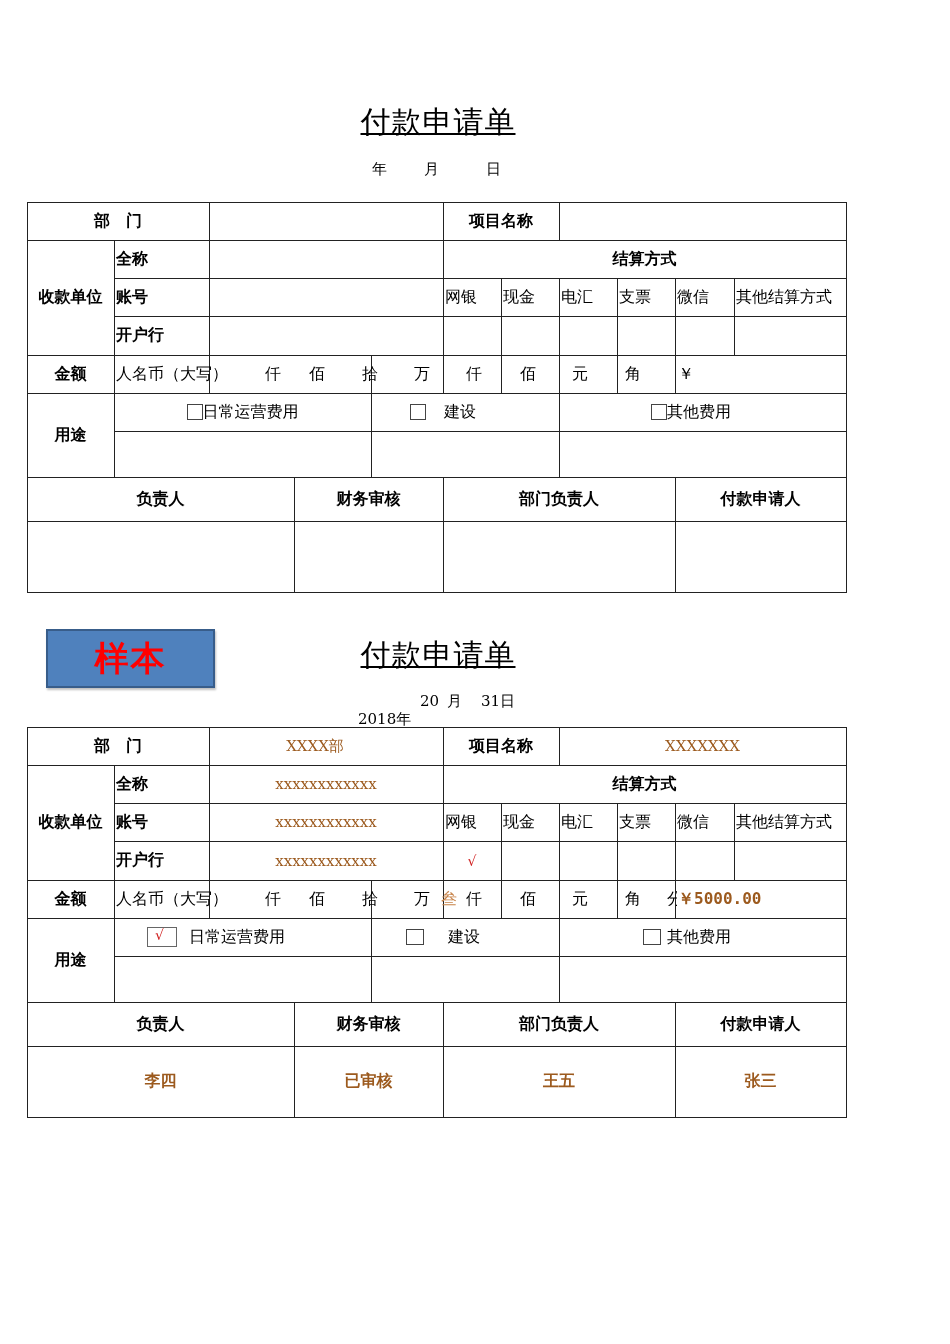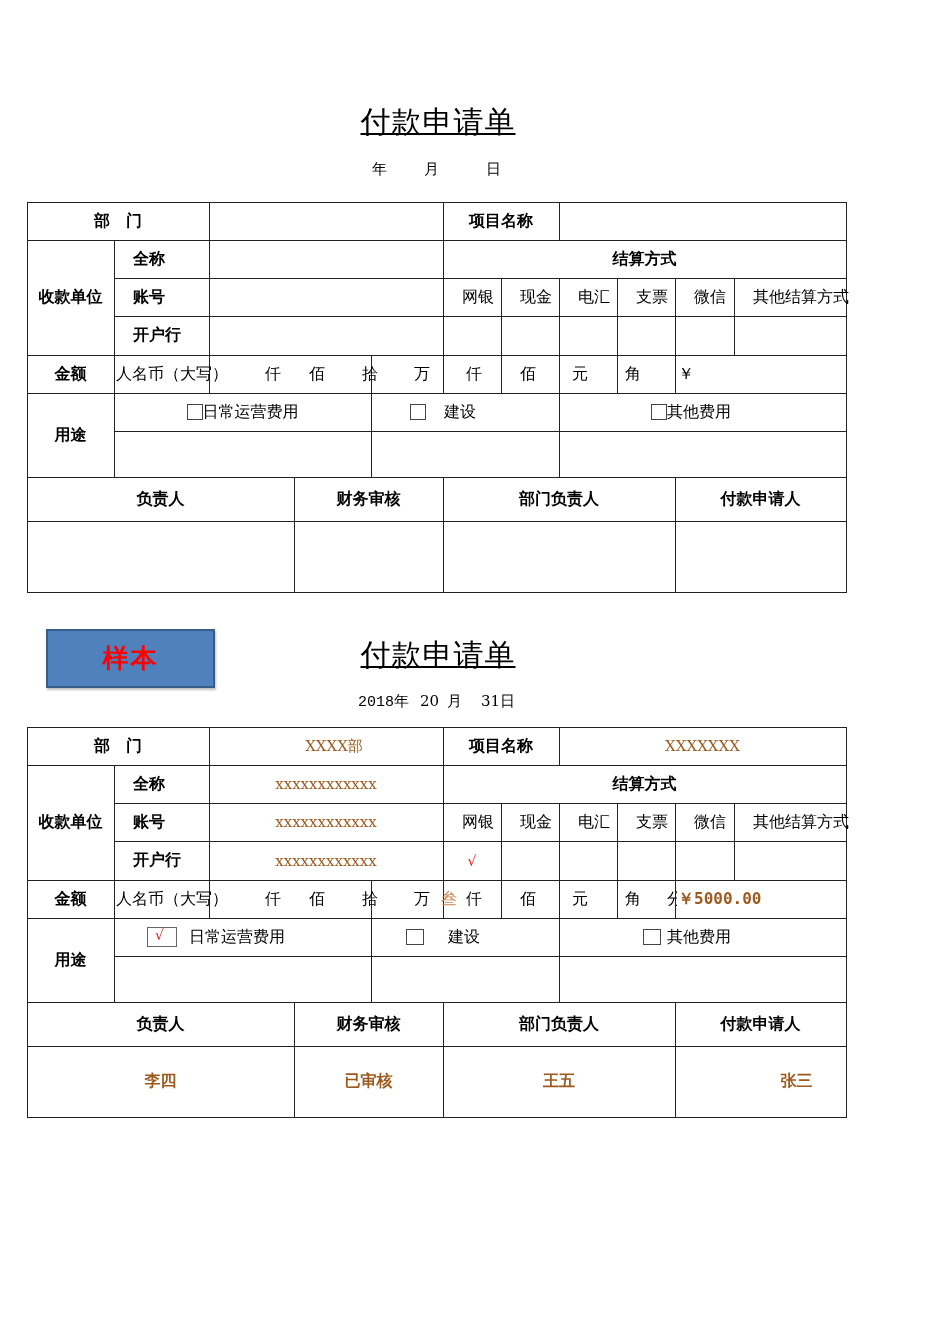--- a/index.html
+++ b/index.html
@@ -7,32 +7,32 @@
          font-family: "DejaVu Sans", "Liberation Sans", sans-serif; color: #000; }
   .form { position: absolute; left: 0; width: 950px; }
   .title { position: absolute; left: 358px; width: 160px; text-align: center;
            font-family: "DejaVu Serif", "Liberation Serif", serif; font-size: 30px;
            text-decoration: underline; text-decoration-thickness: 2px; letter-spacing: 1px; white-space: nowrap; }
   .date { position: absolute; font-family: "DejaVu Serif", "Liberation Serif", serif; font-size: 15px; white-space: nowrap; }
   .hl { position: absolute; height: 0; border-top: 1.5px solid #222; }
   .vl { position: absolute; width: 0; border-left: 1.5px solid #222; }
   .cell { position: absolute; display: flex; align-items: center; font-size: 16px; white-space: nowrap; }
   .c { justify-content: center; }
-  .l { justify-content: flex-start; padding-left: 19px; }
+  .l { justify-content: flex-start; padding-left: 2px; }
   .bold { font-weight: bold; }
   .serif { font-family: "DejaVu Serif", "Liberation Serif", serif; font-weight: normal; }
   .val { color: #9c5a1e; font-family: "DejaVu Serif", "Liberation Serif", serif; font-size: 15px; }
   .valb { color: #9c5a1e; font-weight: bold; font-size: 16px; }
   .chk { display: inline-block; width: 16px; height: 16px; border: 1px solid #444; box-sizing: border-box; vertical-align: middle; position: relative; }
   .chk.big { width: 30px; height: 20px; border-color: #666; }
   .tick { color: #d02020; font-size: 14px; position: absolute; left: 7px; top: -1px; }
   .badge { position: absolute; left: 46px; top: 629px; width: 169px; height: 59px;
            background: #4f81bd; border: 2px solid #385d8a; box-sizing: border-box;
            display: flex; align-items: center; justify-content: center;
-           color: #ff0000; font-weight: bold; font-size: 26px; letter-spacing: 2px;
+           color: #ff0000; font-weight: bold; font-size: 34px; letter-spacing: 2px;
            box-shadow: 1px 2px 2px rgba(0,0,0,0.25); }
 </style>
 </head>
 <body>
 
 <div class="form" style="top:0;">
   <div class="title" style="top:102px;">付款申请单</div>
   <div class="date" style="left:372px; top:160px;">年</div>
   <div class="date" style="left:424px; top:160px;">月</div>
   <div class="date" style="left:486px; top:160px;">日</div>
@@ -125,21 +125,21 @@
   <div class="cell" style="left:27px; top:521px; width:267px; height:71px;"></div>
   <div class="cell" style="left:294px; top:521px; width:149px; height:71px;"></div>
   <div class="cell" style="left:443px; top:521px; width:232px; height:71px;"></div>
   <div class="cell" style="left:675px; top:521px; width:171px; height:71px;"></div>
 </div>
 
 <div class="badge">样本</div>
 
 <div class="form" style="top:525px;">
   <div class="title" style="top:110px;">付款申请单</div>
-  <div class="date" style="left:358px; top:167px;font-family:Liberation Mono, monospace;">
+  <div class="date" style="left:358px; top:185px;">
     <span>2018</span><span>年</span>
   </div>
   <div class="date" style="left:420px; top:167px;">
     <span>20</span><span style="margin-left:8px;">月</span>
   </div>
   <div class="date" style="left:481px; top:167px;">
     <span>31</span><span>日</span>
   </div>
 
   <div class="hl" style="left:27px; width:820px; top:202px;"></div>
@@ -164,21 +164,21 @@
   <div class="vl" style="left:617px; top:278px; height:115px;"></div>
   <div class="vl" style="left:675px; top:278px; height:115px;"></div>
   <div class="vl" style="left:734px; top:278px; height:77px;"></div>
   <div class="vl" style="left:371px; top:355px; height:122px;"></div>
   <div class="vl" style="left:559px; top:393px; height:84px;"></div>
   <div class="vl" style="left:294px; top:477px; height:116px;"></div>
   <div class="vl" style="left:443px; top:477px; height:116px;"></div>
   <div class="vl" style="left:675px; top:477px; height:116px;"></div>
 
   <div class="cell c bold" style="left:27px; top:202px; width:182px; height:38px;">部　门</div>
-  <div class="cell c val" style="left:217px; top:202px; width:234px; height:38px;">XXXX部</div>
+  <div class="cell c val" style="left:198px; top:202px; width:234px; height:38px;">XXXX部</div>
   <div class="cell c bold" style="left:443px; top:202px; width:116px; height:38px;">项目名称</div>
   <div class="cell c val" style="left:559px; top:202px; width:287px; height:38px;">XXXXXXX</div>
 
   <div class="cell c bold" style="left:27px; top:240px; width:87px; height:115px;">收款单位</div>
   <div class="cell l bold" style="left:114px; top:240px; width:95px; height:38px;">全称</div>
   <div class="cell l bold" style="left:114px; top:278px; width:95px; height:38px;">账号</div>
   <div class="cell l bold" style="left:114px; top:316px; width:95px; height:39px;">开户行</div>
   <div class="cell c val" style="left:209px; top:240px; width:234px; height:38px;">xxxxxxxxxxxx</div>
   <div class="cell c val" style="left:209px; top:278px; width:234px; height:38px;">xxxxxxxxxxxx</div>
   <div class="cell c val" style="left:209px; top:316px; width:234px; height:39px;">xxxxxxxxxxxx</div>
@@ -227,14 +227,14 @@
       <span style="margin-left:6px;">其他费用</span>
   </div>
 
   <div class="cell c bold" style="left:27px; top:477px; width:267px; height:44px;">负责人</div>
   <div class="cell c bold" style="left:294px; top:477px; width:149px; height:44px;">财务审核</div>
   <div class="cell c bold" style="left:443px; top:477px; width:232px; height:44px;">部门负责人</div>
   <div class="cell c bold" style="left:675px; top:477px; width:171px; height:44px;">付款申请人</div>
   <div class="cell c valb" style="left:27px; top:521px; width:267px; height:71px;">李四</div>
   <div class="cell c valb" style="left:294px; top:521px; width:149px; height:71px;">已审核</div>
   <div class="cell c valb" style="left:443px; top:521px; width:232px; height:71px;">王五</div>
-  <div class="cell c valb" style="left:675px; top:521px; width:171px; height:71px;margin-left:36px;">张三</div>
+  <div class="cell c valb" style="left:675px; top:521px; width:171px; height:71px;">张三</div>
 </div>
 
 </body></html>

